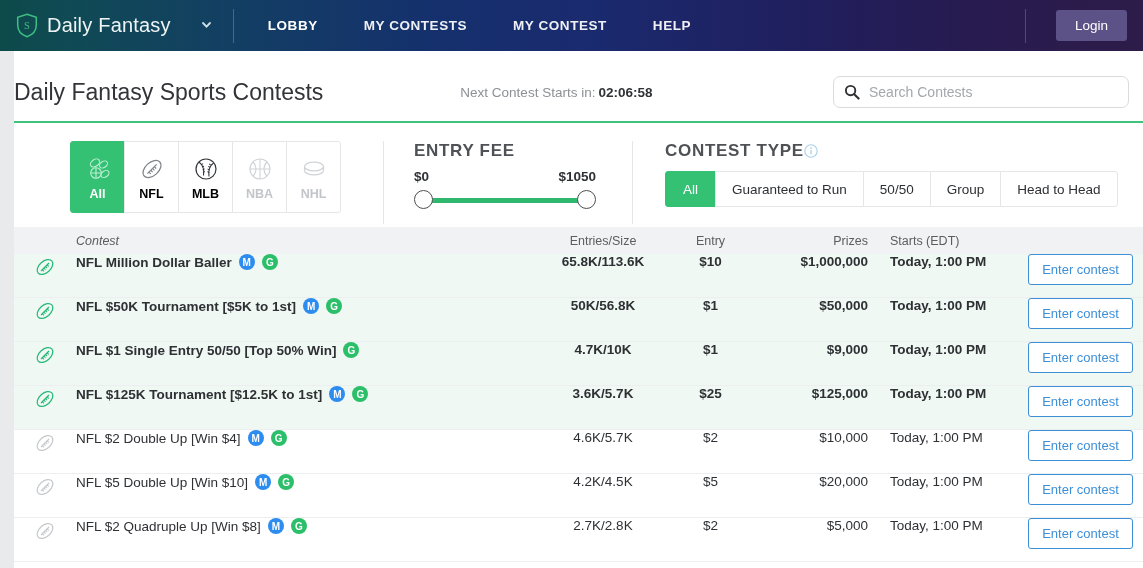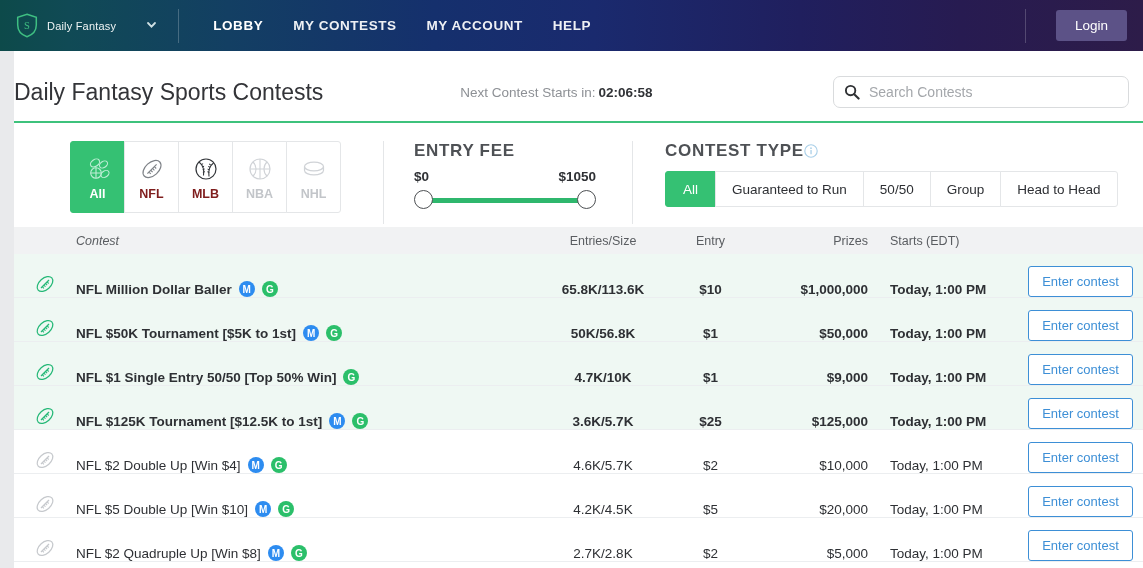--- a/index.html
+++ b/index.html
@@ -16,30 +16,30 @@
     height: 51px;
     background: linear-gradient(90deg,
        #0d4a4a 0%, #104a55 6%, #133f63 20%, #15306d 38%,
        #1a2a6e 52%, #201f5e 70%, #271b51 84%, #2d1c49 100%);
     display: flex;
     align-items: center;
     position: relative;
   }
   .brand { display: flex; align-items: center; padding-left: 16px; gap: 9px; }
   .shield { width: 22px; height: 25px; display: block; }
-  .brand-name { color: #eef4f4; font-size: 11px; letter-spacing: .2px; }
+  .brand-name { color: #eef4f4; font-size: 20px; letter-spacing: .2px; }
   .chev {
     margin-left: 20px; width: 13px; height: 13px;
     display: inline-block; position: relative; top: -2px;
   }
   .nav-div {
     width: 1px; height: 34px; background: rgba(255,255,255,.22);
     margin: 0 0 0 20px;
   }
-  .nav-links { display: flex; align-items: center; margin-left: 34px; gap: 30px; }
+  .nav-links { display: flex; align-items: center; margin-left: 34px; gap: 46px; }
   .nav-link {
     color: #ffffff; font-size: 13.5px; font-weight: bold;
     letter-spacing: .55px; text-decoration: none; cursor: pointer;
     opacity: .93;
   }
   .nav-link.active { opacity: 1; }
   .right-group { margin-left: auto; display: flex; align-items: center; padding-right: 16px; }
   .right-div { width: 1px; height: 34px; background: rgba(255,255,255,.20); margin-right: 30px; }
   .login-btn {
     background: #5c5287; color: #ffffff; border: none; border-radius: 3px;
@@ -86,21 +86,21 @@
   }
   .sport-tabs { display: flex; margin-left: 56px; }
   .sport-tab {
     width: 55px; height: 72px; border: 1px solid #e4e6e8;
     margin-left: -1px; background: #fff;
     display: flex; flex-direction: column; align-items: center;
     justify-content: center; cursor: pointer; gap: 3px;
   }
   .sport-tab:first-child { border-radius: 3px 0 0 3px; margin-left: 0; }
   .sport-tab:last-child { border-radius: 0 3px 3px 0; }
-  .sport-tab .lbl { font-size: 12.5px; font-weight: bold; color: #7f1d1d; }
+  .sport-tab .lbl { font-size: 12.5px; font-weight: bold; color: #000000; }
   .sport-tab.active { background: #35c173; border-color: #35c173; }
   .sport-tab.active .lbl { color: #ffffff; }
   .sport-tab.disabled { cursor: default; }
   .sport-tab.disabled .lbl { color: #c2c5c9; }
   .sport-icn { width: 30px; height: 30px; }
 
   .vdiv { width: 1px; height: 83px; background: #e4e6e8; }
   .vdiv.v1 { margin-left: 42px; }
   .vdiv.v2 { margin-left: 36px; }
 
@@ -136,21 +136,21 @@
   .ctype-tab:last-child { border-radius: 0 3px 3px 0; }
   .ctype-tab.active { background: #35c173; border-color: #35c173; color: #fff; }
 
   
   .table { margin-left: 14px; }
   .thead {
     display: flex; align-items: center; height: 27px;
     background: #f1f2f3; font-size: 12.5px; color: #5a5d61;
   }
   .trow {
-    display: flex; align-items: flex-end; height: 44px;
+    display: flex; align-items: flex-start; height: 44px;
     border-bottom: 1px solid #eceef0; font-size: 13.5px; color: #2e3034;
   }
   .trow.hl { background: #eff8f3; }
   .c-icon { width: 62px; display: flex; justify-content: center; flex: none; }
   .ball { width: 26px; height: 26px; }
   .c-contest { flex: 1 1 auto; display: flex; align-items: center; gap: 7px; min-width: 0; }
   .c-entries { width: 120px; flex: none; text-align: center; }
   .c-entry { width: 95px; flex: none; text-align: center; }
   .c-prizes { width: 110px; flex: none; text-align: right; }
   .c-starts { width: 150px; flex: none; text-align: left; padding-left: 22px; }
@@ -190,21 +190,21 @@
         <path d="M3 5 L6.5 8.6 L10 5" fill="none" stroke="#cfe0e3" stroke-width="1.8" stroke-linecap="round"></path>
       </svg>
     </span>
   </div>
 
   <div class="nav-div"></div>
 
   <div class="nav-links">
     <a class="nav-link active">LOBBY</a>
     <a class="nav-link">MY CONTESTS</a>
-    <a class="nav-link">MY ACCOUNT</a>
+    <a class="nav-link">MY CONTEST</a>
     <a class="nav-link">HELP</a>
   </div>
 
   <div class="right-group">
     <div class="right-div"></div>
     <button class="login-btn">Login</button>
   </div>
 </div>
 
 <div class="page">

